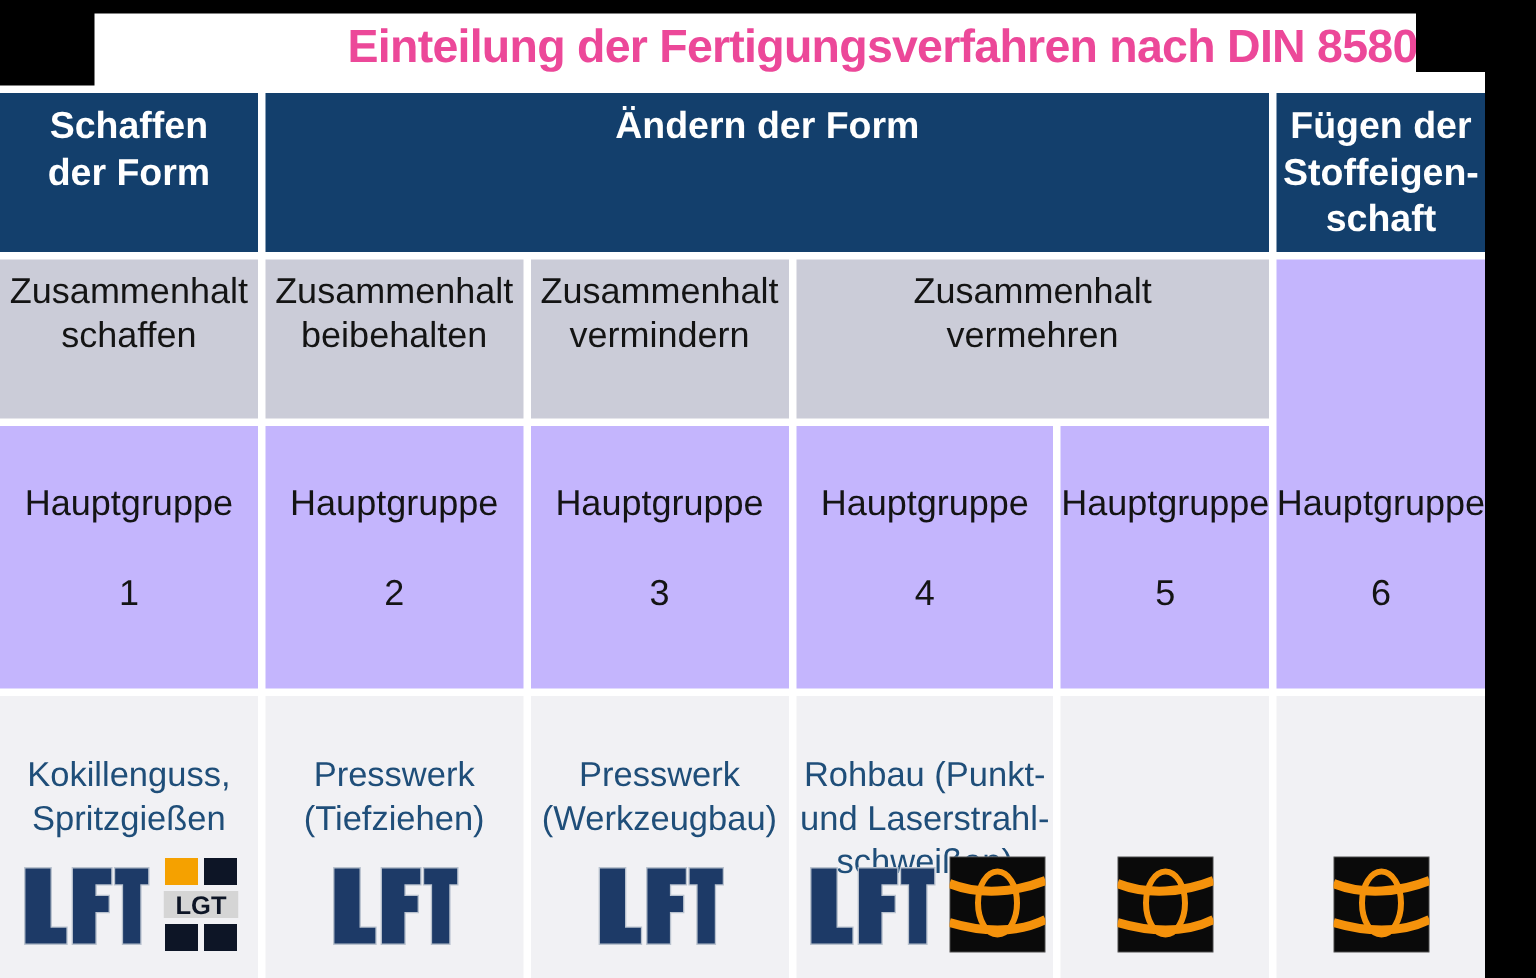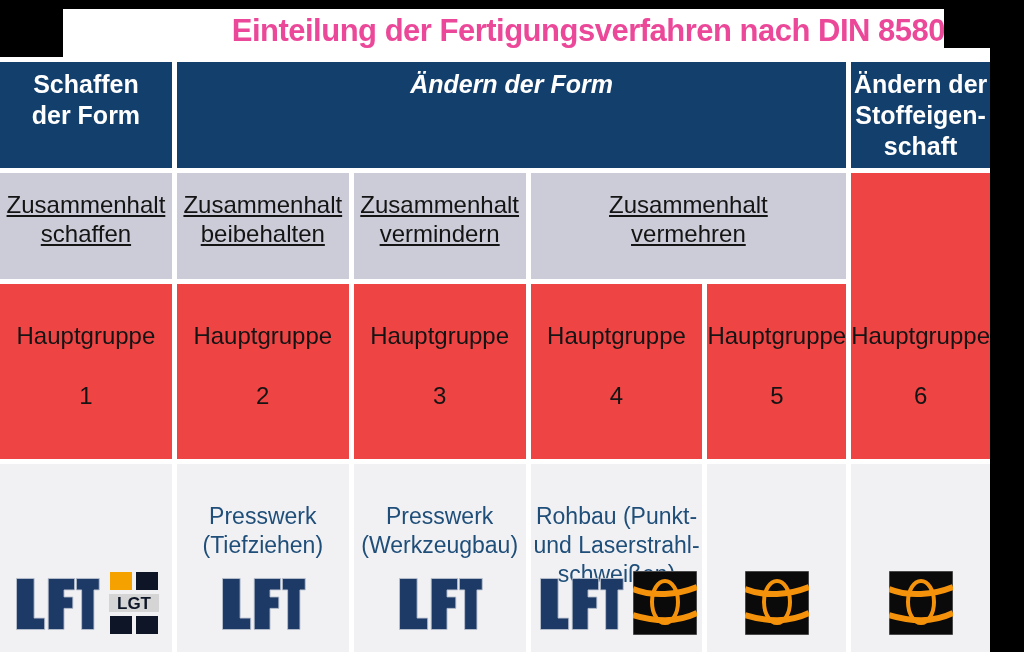--- a/index.html
+++ b/index.html
@@ -38,38 +38,37 @@
     overflow: visible;
   }
   .hdr {
     background: #133F6C; color: #ffffff;
     font-weight: bold; font-size: 25px; line-height: 31px;
     padding-top: 7px;
   }
   .coh {
     background: #CBCCD8; color: #141414;
     font-size: 24px; line-height: 29px;
-    padding-top: 17px;
-    text-decoration: underline;
+    padding-top: 7px;
   }
   .grp {
-    background: #ef4444; color: #141414;
+    background: #c4b5fd; color: #141414;
     font-size: 24px; line-height: 30px;
     padding-top: 7px;
   }
   .grp .name { margin-top: 28px; }
   .g6 { padding-top: 118px; }
   .ex {
     background: #F1F1F4; color: #1F4E79;
     font-size: 23px; line-height: 29px;
     padding-top: 9px;
     position: relative;
   }
   .h1  { grid-area: 1 / 1 / 2 / 2; }
-  .h2  { grid-area: 1 / 2 / 2 / 6; font-style: italic; }
+  .h2  { grid-area: 1 / 2 / 2 / 6; }
   .h3  { grid-area: 1 / 6 / 2 / 7; }
   .c1  { grid-area: 2 / 1 / 3 / 2; }
   .c2  { grid-area: 2 / 2 / 3 / 3; }
   .c3  { grid-area: 2 / 3 / 3 / 4; }
   .c45 { grid-area: 2 / 4 / 3 / 6; }
   .g6  { grid-area: 2 / 6 / 4 / 7; }
   .r3c1{ grid-area: 3 / 1 / 4 / 2; }
   .r3c2{ grid-area: 3 / 2 / 4 / 3; }
   .r3c3{ grid-area: 3 / 3 / 4 / 4; }
   .r3c4{ grid-area: 3 / 4 / 4 / 5; }
@@ -95,21 +94,21 @@
 
 <div class="stage">
 
   <div class="title">Einteilung der Fertigungsverfahren nach DIN 8580</div>
 
   <div class="grid">
 
     <div class="cell hdr h1">Schaffen
 der Form</div>
     <div class="cell hdr h2">Ändern der Form</div>
-    <div class="cell hdr h3">Ändern der
+    <div class="cell hdr h3">Fügen der
 Stoffeigen-
 schaft</div>
 
     <div class="cell coh c1">Zusammenhalt
 schaffen</div>
     <div class="cell coh c2">Zusammenhalt
 beibehalten</div>
     <div class="cell coh c3">Zusammenhalt
 vermindern</div>
     <div class="cell coh c45">Zusammenhalt
@@ -143,20 +142,22 @@
       <div>4</div>
       <div class="name">Fügen</div>
     </div>
     <div class="cell grp r3c5">
       <div>Hauptgruppe</div>
       <div>5</div>
       <div class="name">Beschichten</div>
     </div>
 
     <div class="cell ex e1">
+      <div>Kokillenguss,
+Spritzgießen</div>
       <div class="logos">
         <svg width="88" height="62" viewBox="0 0 100 62">
           <g fill="#1D3A67" stroke="#B9C2CE" stroke-width="1">
             <path d="M4,2 h20 v45 h12 v13 h-32 z"></path>
             <path d="M40,2 h30 v13 h-12 v8 h10 v13 h-10 v24 h-18 z"></path>
             <path d="M72,2 h26 v13 h-6 v45 h-14 v-45 h-6 z"></path>
           </g>
         </svg>
         <svg width="50" height="64" viewBox="0 0 50 64">
           <rect x="1" y="1" width="22" height="18" fill="#F5A100"></rect>

